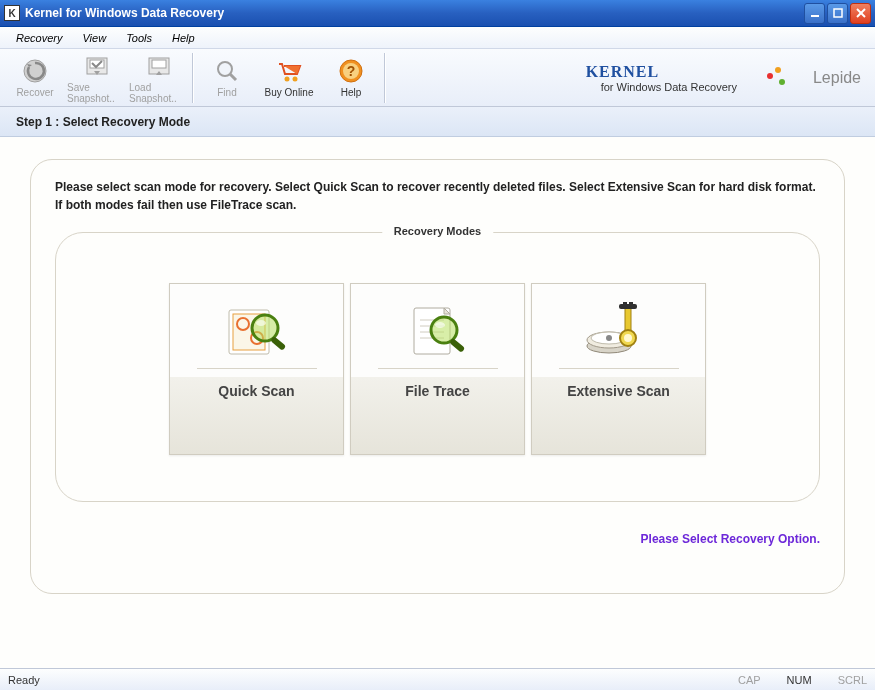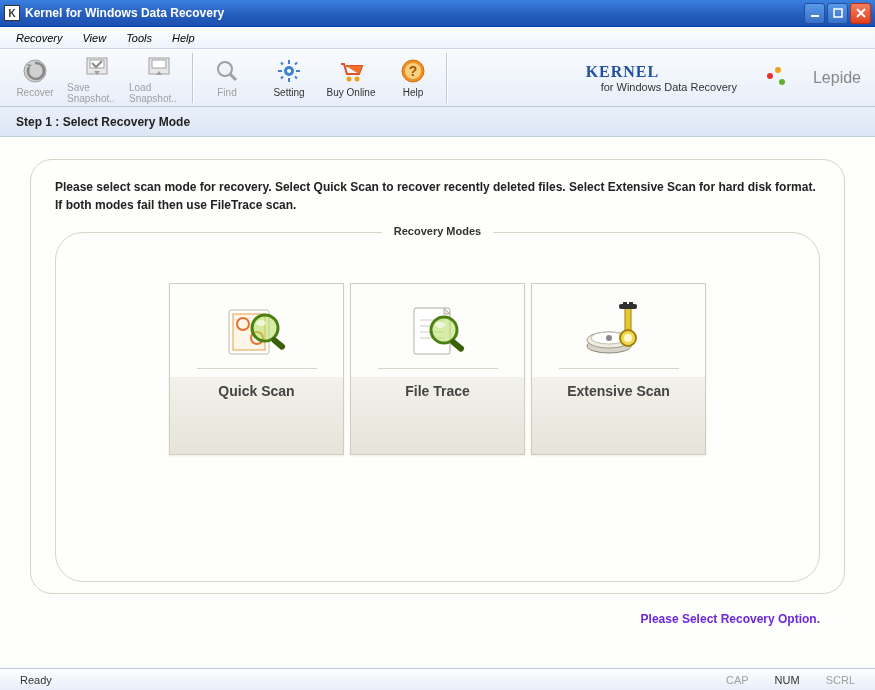--- a/index.html
+++ b/index.html
@@ -31,32 +31,32 @@
 .lepide-dots .d1 { background: #e83030; top: 6px; left: 0; }
 .lepide-dots .d2 { background: #f0a020; top: 0; left: 8px; }
 .lepide-dots .d3 { background: #60b030; top: 12px; left: 12px; }
 
 .step-header { height: 30px; background: linear-gradient(to bottom, #eaf0fa, #dce6f5); border-bottom: 1px solid #c0cde0; display: flex; align-items: center; padding: 0 16px; font-size: 12px; font-weight: bold; color: #222; }
 
 .content { height: 531px; background: #fefefc; padding: 22px 30px 10px 30px; position: relative; }
 .panel { border: 1px solid #d8d4c8; border-radius: 22px; padding: 18px 24px 20px 24px; height: 435px; background: #fefefc; }
 .instructions { font-size: 12px; font-weight: bold; color: #222; line-height: 1.5; margin-bottom: 18px; }
 
-.fieldset-wrap { position: relative; border: 1px solid #d8d4c8; border-radius: 28px; padding: 50px 28px 20px 28px; height: 350px; }
+.fieldset-wrap { position: relative; border: 1px solid #d8d4c8; border-radius: 28px; padding: 50px 28px 20px 28px; height: 270px; }
 .legend { position: absolute; top: -8px; left: 50%; transform: translateX(-50%); background: #fefefc; padding: 0 12px; font-size: 11px; font-weight: bold; color: #333; }
 
 .modes { display: flex; gap: 6px; justify-content: center; }
 .mode-btn { width: 175px; height: 172px; background: linear-gradient(to bottom, #fdfdfc 0%, #fdfdfc 55%, #f2f1eb 55%, #e6e4da 100%); border: 1px solid #d0ccc0; border-radius: 0; display: flex; flex-direction: column; align-items: center; justify-content: flex-start; padding-top: 16px; cursor: pointer; box-shadow: 0 1px 2px rgba(0,0,0,0.08); }
 .mode-icon { width: 76px; height: 60px; margin-bottom: 8px; display: flex; align-items: center; justify-content: center; }
 .mode-divider { width: 120px; height: 1px; background: #d8d4c8; margin-bottom: 14px; }
 .mode-label { font-size: 14px; font-weight: bold; color: #444; }
 
 .option-msg { text-align: right; color: #6d28d9; font-size: 12px; font-weight: bold; margin-top: 30px; }
 
-.statusbar { height: 22px; background: linear-gradient(to bottom, #fdfefe, #e8eef9); border-top: 1px solid #c0c8d8; display: flex; align-items: center; padding: 0 20px; font-size: 11px; color: #333; }
+.statusbar { height: 22px; background: linear-gradient(to bottom, #fdfefe, #e8eef9); border-top: 1px solid #c0c8d8; display: flex; align-items: center; padding: 0 8px; font-size: 11px; color: #333; }
 .status-left { flex: 1; }
 .status-right { display: flex; gap: 26px; }
 .status-right .dim { color: #a0a0a0; }
 </style>
 </head>
 <body>
 
 <div class="titlebar">
   <div class="titlebar-icon">K</div>
   <div class="titlebar-text">Kernel for Windows Data Recovery</div>
@@ -121,39 +121,20 @@
   </div>
   <div class="tool-sep"></div>
   <div class="tool-btn disabled">
     <div class="tool-icon">
         <svg width="26" height="26" viewBox="0 0 26 26">
           <circle cx="11" cy="11" r="7" fill="#f0f4fa" stroke="#a0a0a0" stroke-width="2"></circle>
           <line x1="16" y1="16" x2="22" y2="22" stroke="#a0a0a0" stroke-width="3"></line>
         </svg>
       </div>
     <span>Find</span>
-  </div>
-  <div class="tool-btn">
-    <div class="tool-icon">
-        <svg width="26" height="26" viewBox="0 0 26 26">
-          <circle cx="13" cy="13" r="5" fill="#4080d0"></circle>
-          <g fill="#4080d0">
-            <rect x="12" y="2" width="2" height="4"></rect>
-            <rect x="12" y="20" width="2" height="4"></rect>
-            <rect x="2" y="12" width="4" height="2"></rect>
-            <rect x="20" y="12" width="4" height="2"></rect>
-            <rect x="4.5" y="4.5" width="3" height="2" transform="rotate(45 6 5.5)"></rect>
-            <rect x="18.5" y="18.5" width="3" height="2" transform="rotate(45 20 19.5)"></rect>
-            <rect x="18.5" y="4.5" width="3" height="2" transform="rotate(-45 20 5.5)"></rect>
-            <rect x="4.5" y="18.5" width="3" height="2" transform="rotate(-45 6 19.5)"></rect>
-          </g>
-          <circle cx="13" cy="13" r="2" fill="#fff"></circle>
-        </svg>
-      </div>
-    <span>Setting</span>
   </div>
   <div class="tool-btn">
     <div class="tool-icon">
         <svg width="28" height="26" viewBox="0 0 28 26">
           <path d="M4 6 L7 6 L10 16 L22 16 L25 8 L9 8" fill="none" stroke="#e05020" stroke-width="2"></path>
           <circle cx="12" cy="21" r="2.5" fill="#f0a020"></circle>
           <circle cx="20" cy="21" r="2.5" fill="#f0a020"></circle>
           <path d="M9 8 L22 16 L25 8 Z" fill="#f07030"></path>
         </svg>
       </div>

